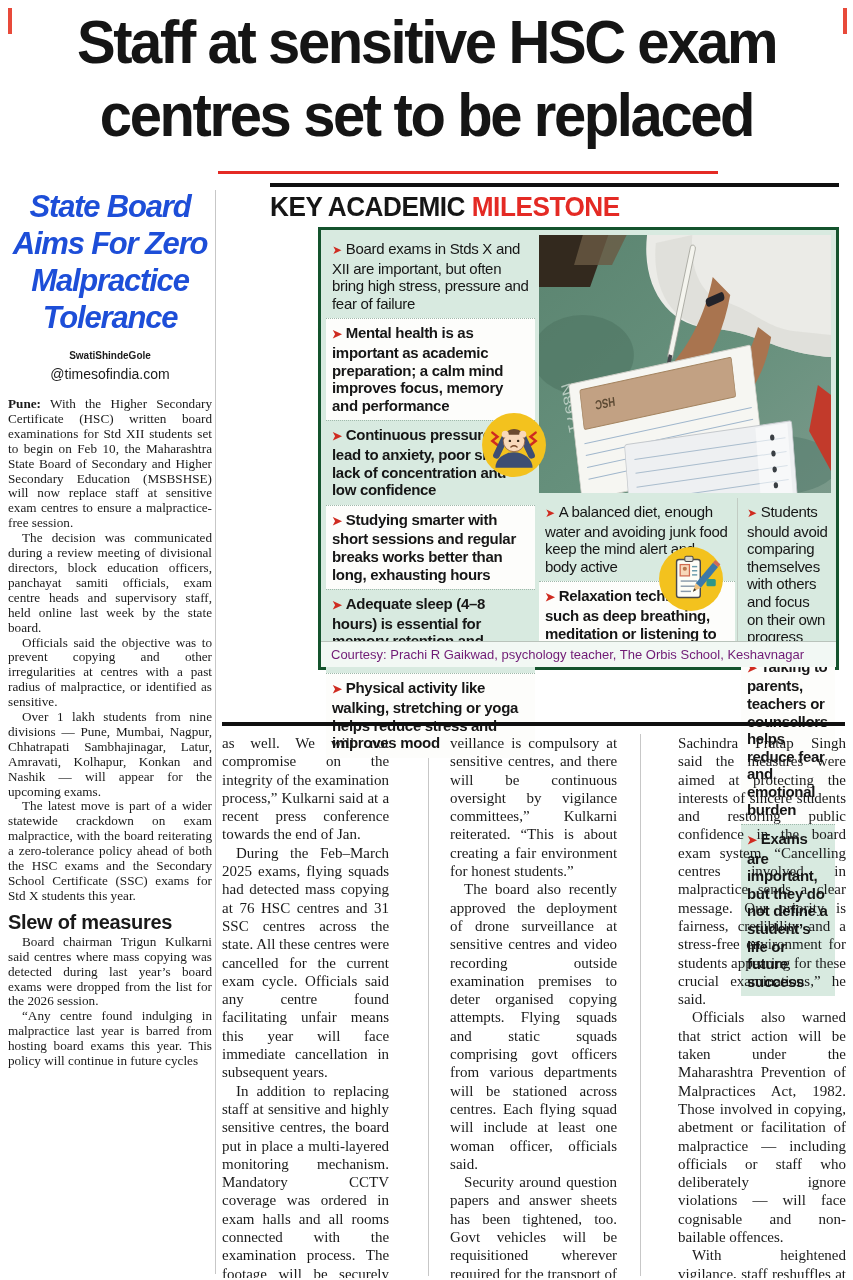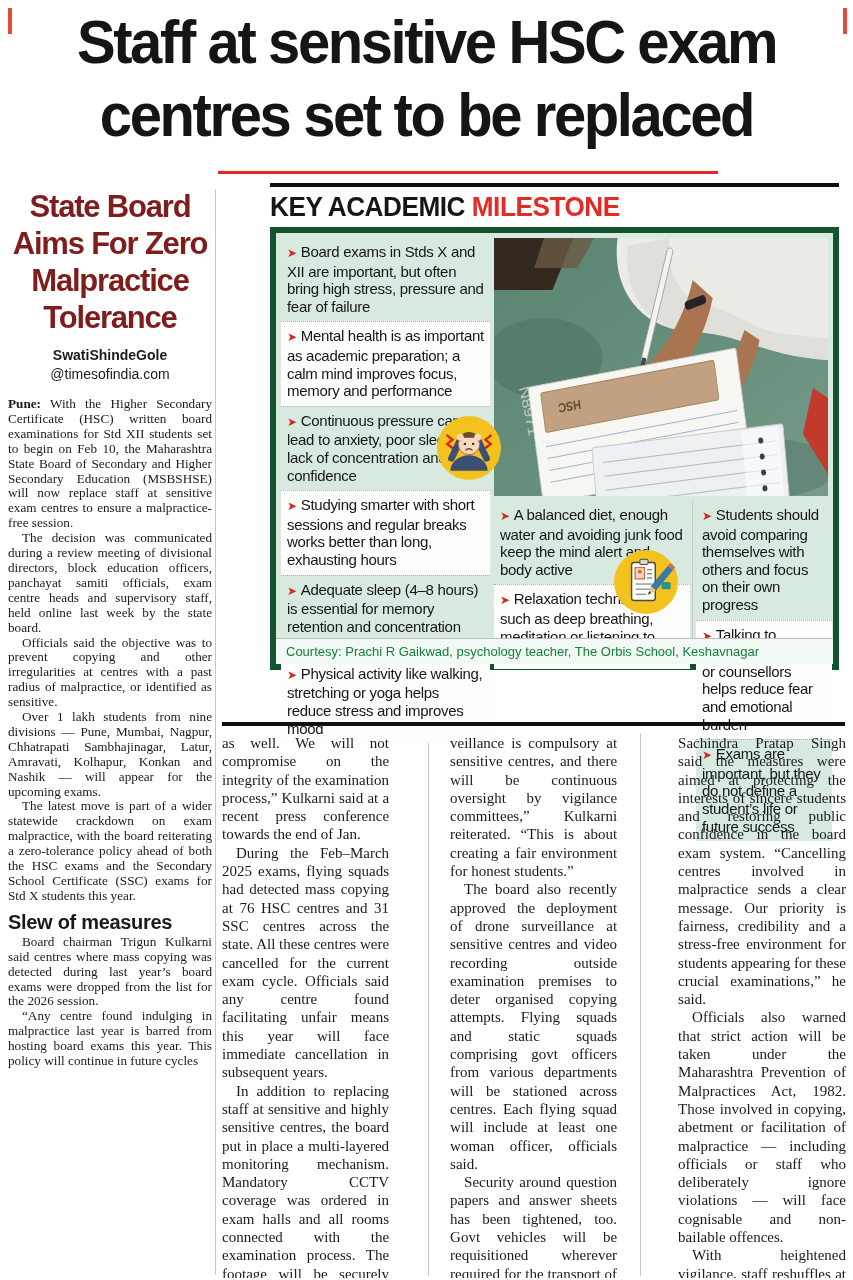--- a/index.html
+++ b/index.html
@@ -11,23 +11,23 @@
   
   .headline{position:absolute;top:6px;left:12px;width:829px;margin:0;text-align:center;
             font-family:"Liberation Sans",sans-serif;font-weight:800;font-size:61px;
             line-height:73px;letter-spacing:-2.5px;color:#151515;
             transform:scaleX(.95);transform-origin:50% 0;}
   .red-rule{position:absolute;top:171px;left:218px;width:500px;height:3px;background:#e42a24;}
 
   
   .col1{position:absolute;left:8px;top:186px;width:204px;height:1088px;overflow:hidden;}
   .deck{margin:2px 0 10px 0;text-align:center;font-family:"Liberation Sans",sans-serif;
-        font-weight:700;font-size:31px;line-height:37px;letter-spacing:-1.2px;color:#7f1d1d;}
+        font-weight:700;font-size:31px;line-height:37px;letter-spacing:-1.2px;color:#1d4ed8;font-style:italic;}
   .byline{text-align:center;font-family:"Liberation Sans",sans-serif;margin-bottom:14px;}
-  .byline-name{font-weight:700;font-size:14px;line-height:19px;}
+  .byline-name{font-weight:700;font-size:10px;line-height:19px;}
   .byline-handle{font-size:14px;line-height:18px;}
   .col1body{font-size:13.2px;line-height:14.9px;text-align:justify;}
   .col1body p{margin:0;}
   .ind{text-indent:14px;}
   .dateline{font-weight:700;}
   .subhead{margin:9px 0 3px 0;font-family:"Liberation Sans",sans-serif;font-weight:700;
            font-size:20px;line-height:19px;letter-spacing:-.3px;}
 
   
   .vrule{position:absolute;width:1px;background:#c7c7c7;}
@@ -39,39 +39,39 @@
   .infographic{position:absolute;left:222px;top:183px;width:569px;padding-left:48px;}
   .top-rule{height:4px;background:#101010;}
   .kicker{margin:4px 0 2px 0;font-family:"Liberation Sans",sans-serif;font-weight:800;
           font-size:27px;line-height:33px;letter-spacing:-.5px;transform:scaleX(.97);
           transform-origin:0 50%;white-space:nowrap;}
   .k-black{color:#161616;} .k-red{color:#e42a24;margin-left:7px;}
   .strapline{background:#141414;color:#fff;font-family:"Liberation Sans",sans-serif;
              font-weight:700;font-size:17.5px;line-height:21.5px;letter-spacing:-.2px;
              padding:5px 10px;}
   .panel{position:relative;margin-top:3px;height:443px;background:#d8eae0;
-         border:6px solid #14532d;box-sizing:border-box;}
+         border:3px solid #14532d;box-sizing:border-box;margin-left:48px;}
   .tips-left{position:absolute;left:5px;top:5px;width:209px;}
   .tips-mid{position:absolute;left:218px;top:268px;width:196px;}
   .tips-right{position:absolute;left:420px;top:268px;right:1px;}
   .tip{padding:5px 6px 6px 6px;font-family:"Liberation Sans",sans-serif;font-size:15px;
        line-height:17.6px;letter-spacing:-.3px;color:#161616;}
   .tip.mint{background:#d8eae0;} .tip.white{background:#fdfdfb;}
-  .tip + .tip{border-top:1px dotted #9fb9ab;}
+  .tip + .tip{border-top:1px dotted #9fb9ab;font-weight:bold;}
   .arrow{color:#cf2b20;font-size:12px;margin-right:4px;}
   .photo{position:absolute;left:218px;top:5px;right:5px;height:258px;overflow:hidden;}
   .photo svg{display:block;width:100%;height:100%;}
   .badge{position:absolute;width:66px;height:66px;}
   .badge svg{display:block;width:100%;height:100%;}
   .icon-stress{left:160px;top:182px;}
   .icon-note{left:337px;top:316px;}
   .mid-vrule{position:absolute;left:416px;top:268px;height:146px;width:1px;background:#c2ccc4;}
   .courtesy{position:absolute;left:0;right:0;bottom:0;height:26px;box-sizing:border-box;
             background:#f2f8f4;border-top:1px solid #b9c3bb;padding:5px 10px 0 10px;
-            font-family:"Liberation Sans",sans-serif;font-size:13px;color:#15803d;}
+            font-family:"Liberation Sans",sans-serif;font-size:13px;color:#701a75;}
   .mid-rule{position:absolute;left:222px;top:722px;width:623px;height:4px;background:#101010;}
 
   
   .bottom-cols{position:absolute;left:222px;top:734px;width:624px;height:544px;overflow:hidden;
                display:flex;gap:47px;}
   .bcol{width:198px;margin-right:14px;font-size:15px;line-height:18.3px;text-align:justify;
         overflow:hidden;}
   .bcol:last-child{margin-right:0;width:199px;}
   .bcol p{margin:0;}
 </style>

